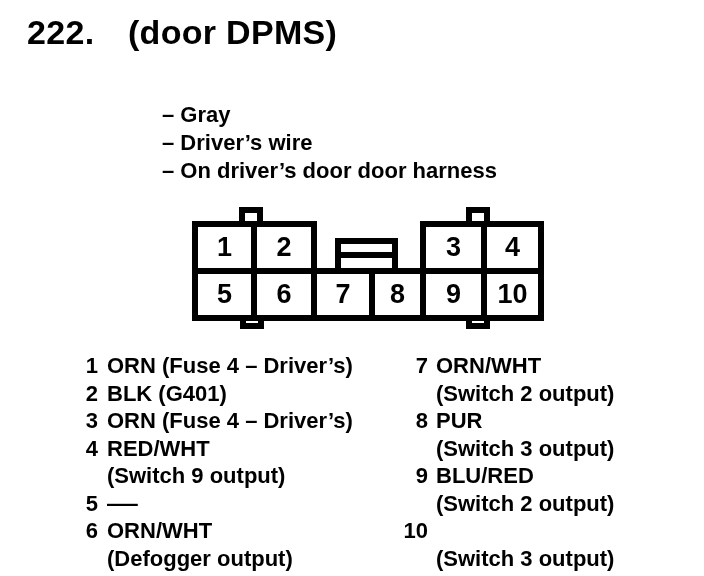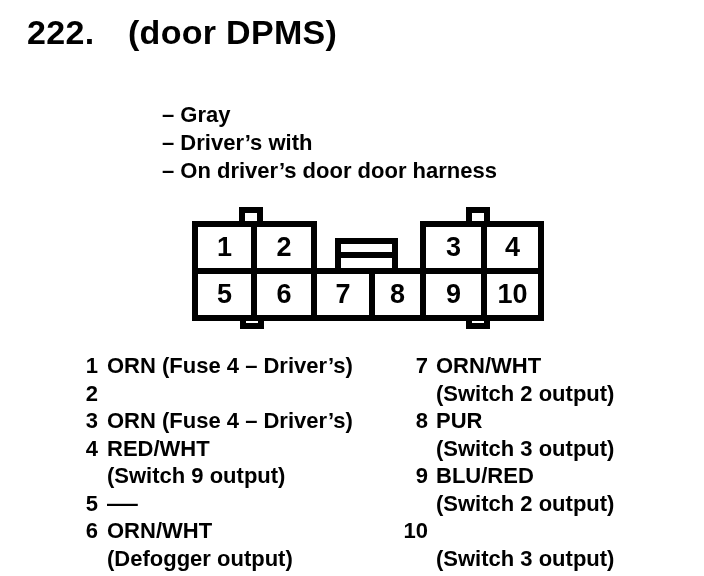--- a/index.html
+++ b/index.html
@@ -117,21 +117,21 @@
 
   <div class="header">
     <span class="h-num">222.</span>
     <span class="h-title">
       <div>(door DPMS)</div>
     </span>
   </div>
 
   <div class="notes">
     <div>– Gray</div>
-    <div>– Driver’s with</div>
+    <div>– Driver’s wire</div>
     <div>– On driver’s door door harness</div>
   </div>
 
   <div class="connector">
     <div class="tab tab-tl"></div>
     <div class="tab tab-tr"></div>
     <div class="tab tab-bl"></div>
     <div class="tab tab-br"></div>
     <div class="latch">
       <div class="latch-line"></div>
@@ -169,20 +169,21 @@
       </div>
   </div>
 
   <div class="pincol pincol-left">
     <div class="prow">
       <span class="pnum">1</span>
       <span class="plabel">ORN (Fuse 4 – Driver’s)</span>
     </div>
     <div class="prow">
       <span class="pnum">2</span>
+      <span class="plabel">BLK (G401)</span>
     </div>
     <div class="prow">
       <span class="pnum">3</span>
       <span class="plabel">ORN (Fuse 4 – Driver’s)</span>
     </div>
     <div class="prow">
       <span class="pnum">4</span>
       <span class="plabel">RED/WHT</span>
     </div>
     <div class="prow">

